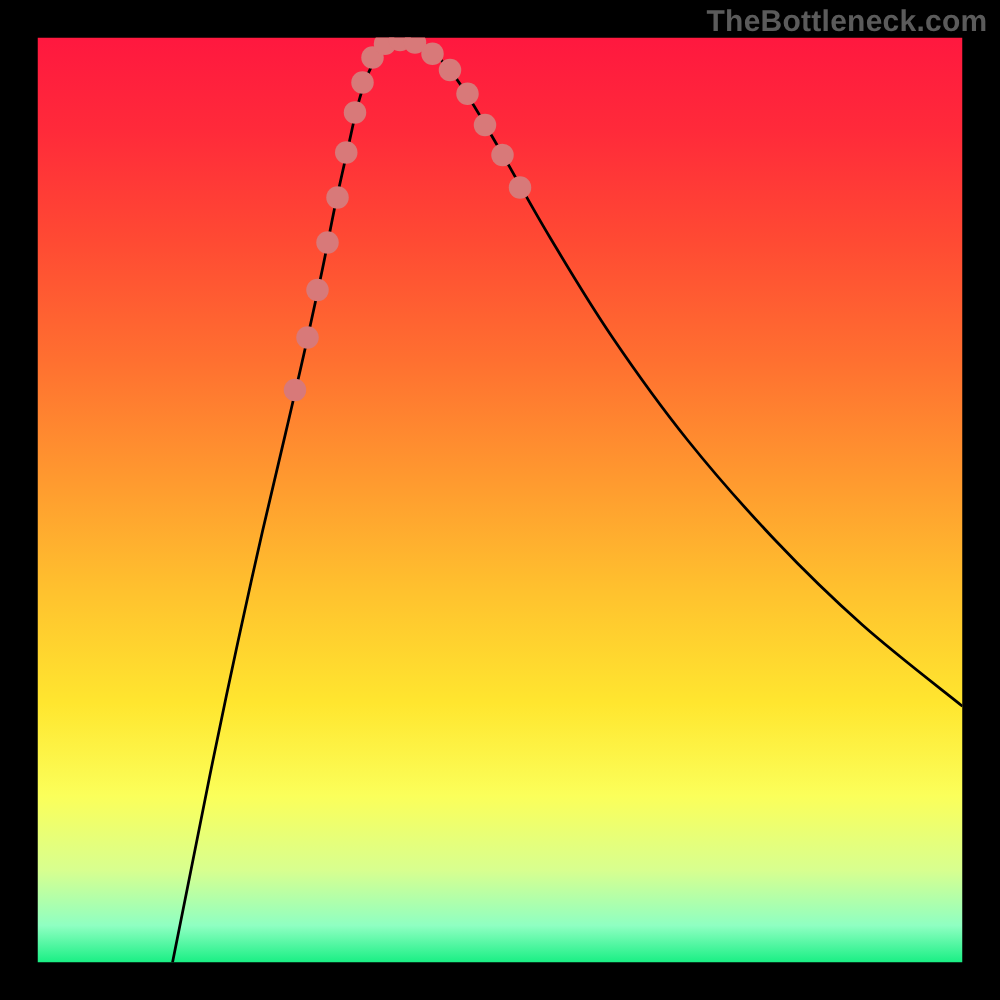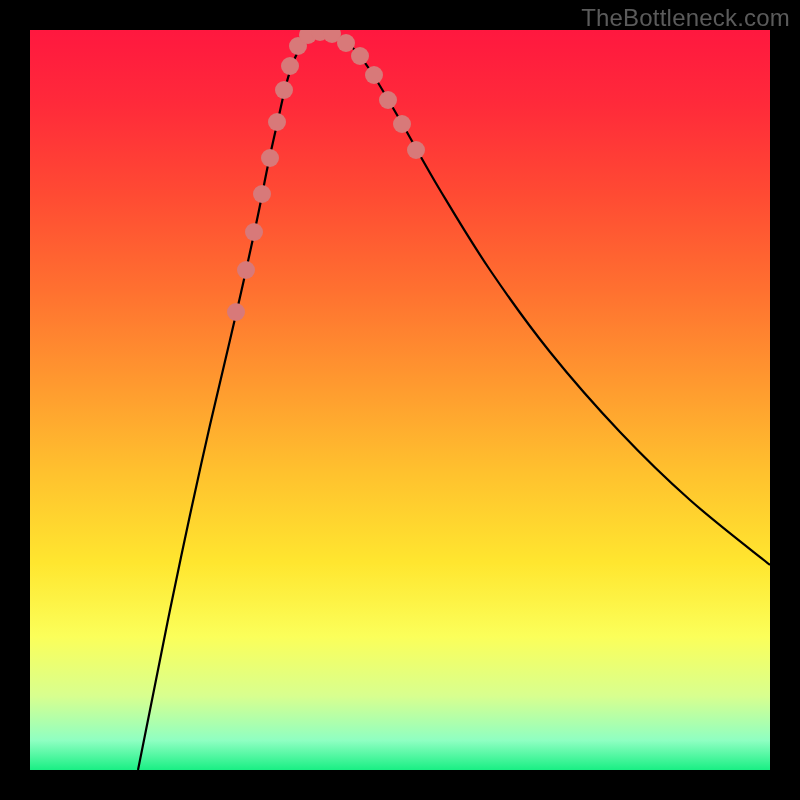--- a/index.html
+++ b/index.html
@@ -18,21 +18,21 @@
     width: 800px;
     height: 800px;
     background: #000;
   }
   .watermark {
     position: absolute;
     top: 4px;
     right: 10px;
     color: #5b5b5b;
     font-size: 24px;
-    font-weight: 400;
+    font-weight: 700;
     letter-spacing: 0.2px;
     user-select: none;
   }
   .plot {
     position: absolute;
     left: 30px;
     top: 30px;
     width: 740px;
     height: 740px;
   }

